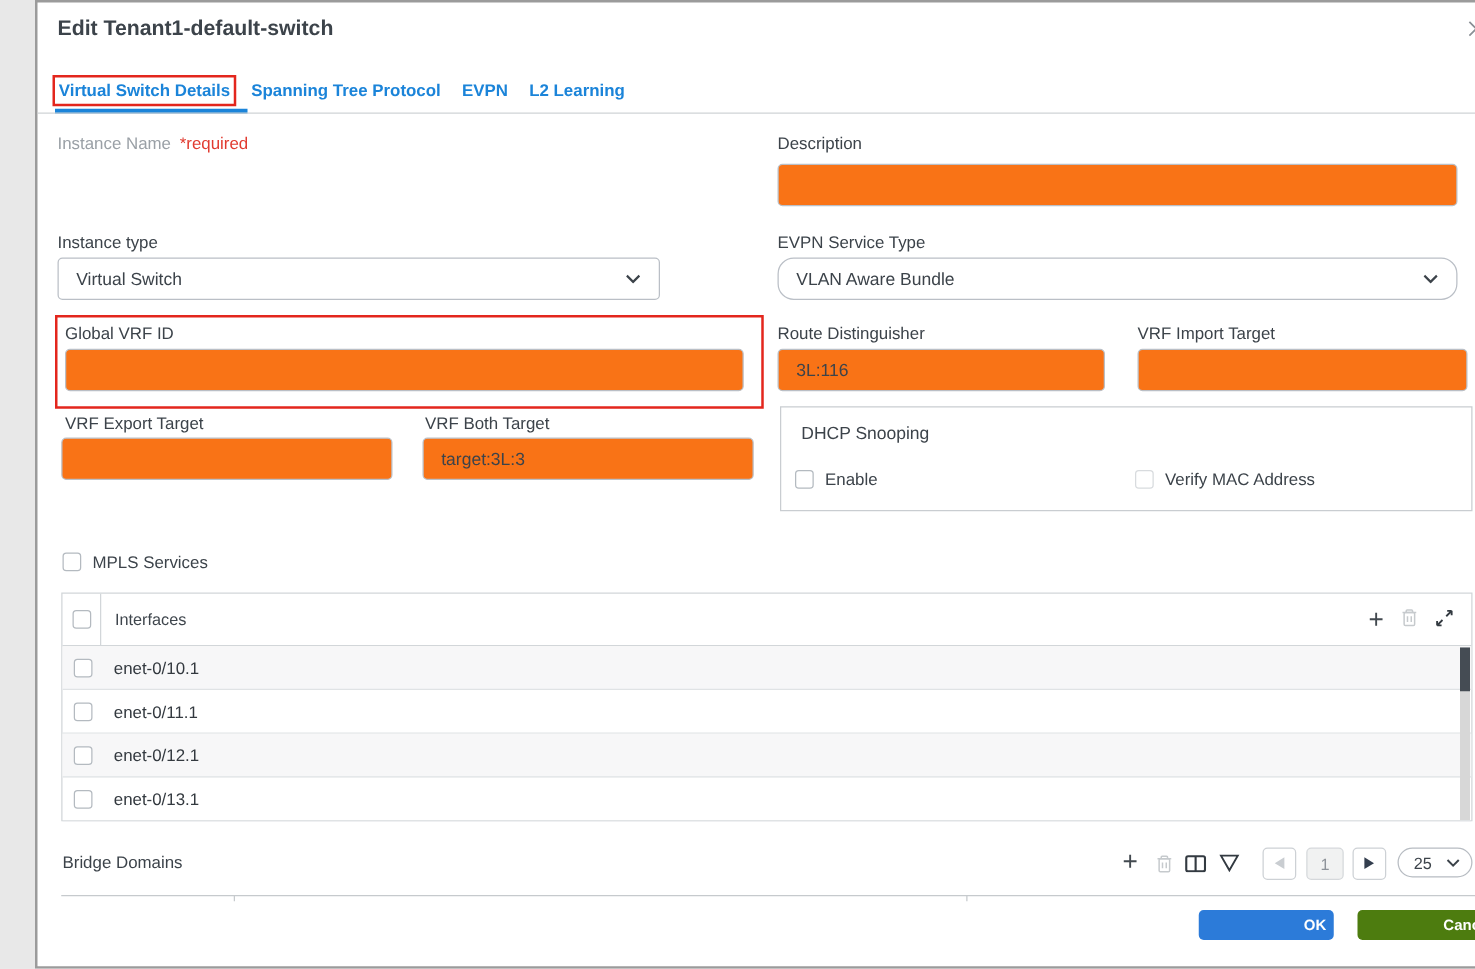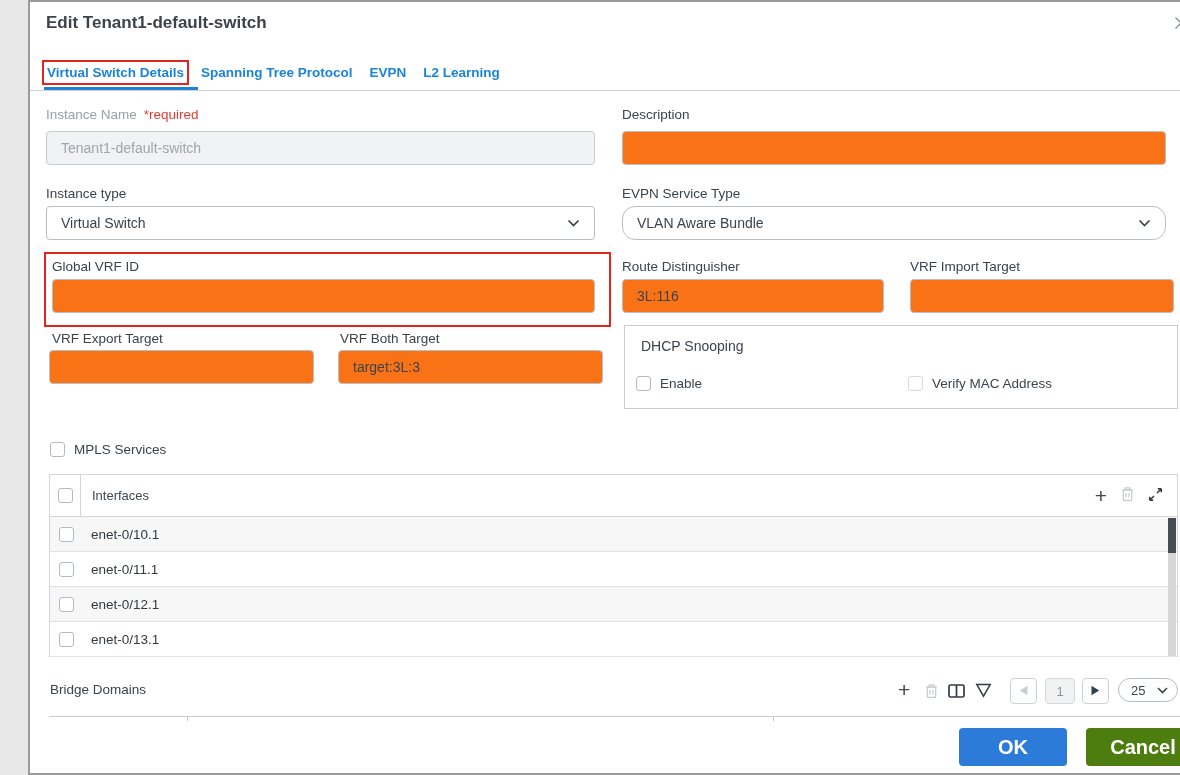--- a/index.html
+++ b/index.html
@@ -49,22 +49,22 @@
   .pg-btn{position:absolute;width:27px;height:26px;border:1px solid #cdd1d5;border-radius:4px;background:#fff;
           display:flex;align-items:center;justify-content:center;box-sizing:border-box;cursor:pointer;padding:0;}
   .page-input{position:absolute;width:30px;height:26px;border:1px solid #d5d8db;border-radius:4px;background:#f1f2f2;
           box-sizing:border-box;text-align:center;font-size:13px;color:#8e939a;font-family:"Liberation Sans",sans-serif;outline:none;padding:0;}
   .size-select{position:absolute;width:60px;height:24px;border:1px solid #b7bcc2;border-radius:13px;background:#fff;
           box-sizing:border-box;display:flex;align-items:center;justify-content:space-between;
           padding:0 9px 0 12px;font-size:13px;color:#3c434a;cursor:pointer;}
   
   .partial-line{position:absolute;left:19px;top:714px;width:1134px;height:1px;background:#c6cacd;}
   .tick{position:absolute;top:714px;width:1px;height:5px;background:#c6cacd;}
-  .btn{position:absolute;height:38px;border:none;border-radius:4px;color:#fff;font-size:20px;font-weight:bold;
-       font-family:"Liberation Sans",sans-serif;cursor:pointer;}
+  .btn{position:absolute;height:24px;border:none;border-radius:4px;color:#fff;font-size:12px;font-weight:bold;
+       font-family:"Liberation Sans",sans-serif;cursor:pointer;text-align:right;}
   .btn.ok{left:929px;top:726px;width:108px;background:#2c7bd9;}
   .btn.cancel{left:1056px;top:726px;width:114px;background:#4d7c0f;}
 </style>
 </head>
 <body>
 
 <div class="dialog">
 
   <div class="title">Edit Tenant1-default-switch</div>
   <div class="close">
@@ -78,27 +78,26 @@
     <div class="tab">Spanning Tree Protocol</div>
     <div class="tab">EVPN</div>
     <div class="tab">L2 Learning</div>
   </div>
   <div class="tab-underline"></div>
   <div class="tabs-divider"></div>
 
   <div class="lbl" style="left:16px;top:105px;">
     <span class="muted">Instance Name</span><span class="req">*required</span>
   </div>
-  <input class="inp disabled" style="left: 16px; top: 129px; width: 549px;" readonly="" value="Tenant1-default-switch">
 
   <div class="lbl" style="left:592px;top:105px;">Description</div>
   <input class="inp" style="left: 592px; top: 129px; width: 544px;" value="">
 
   <div class="lbl" style="left:16px;top:184px;">Instance type</div>
-  <div class="select" style="left:16px;top:204px;width:549px;">
+  <div class="select" style="left:16px;top:204px;width:482px;">
     <span>Virtual Switch</span>
     <span class="chev">
         <svg width="13" height="8" viewBox="0 0 13 8" fill="none" stroke="currentColor" stroke-width="1.7">
           <path d="M1.5 1.5L6.5 6.5l5-5"></path>
         </svg>
       </span>
   </div>
 
   <div class="lbl" style="left:592px;top:184px;">EVPN Service Type</div>
   <div class="select" style="left:592px;top:204px;width:544px;border-radius:13px;">

